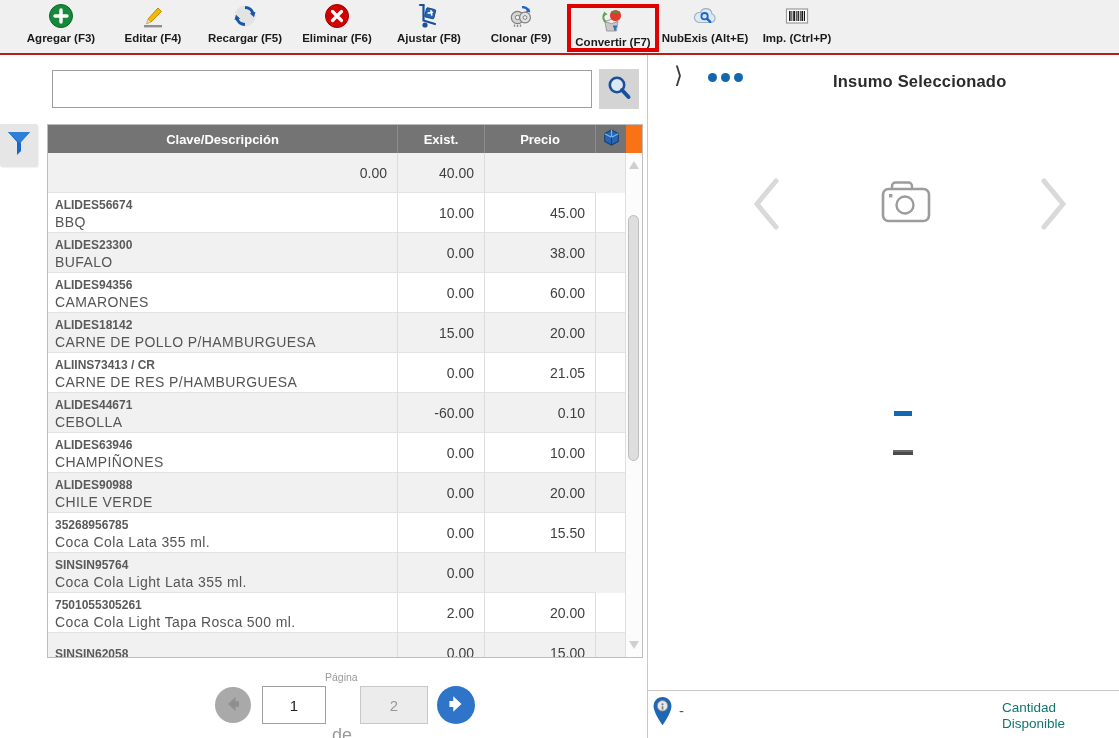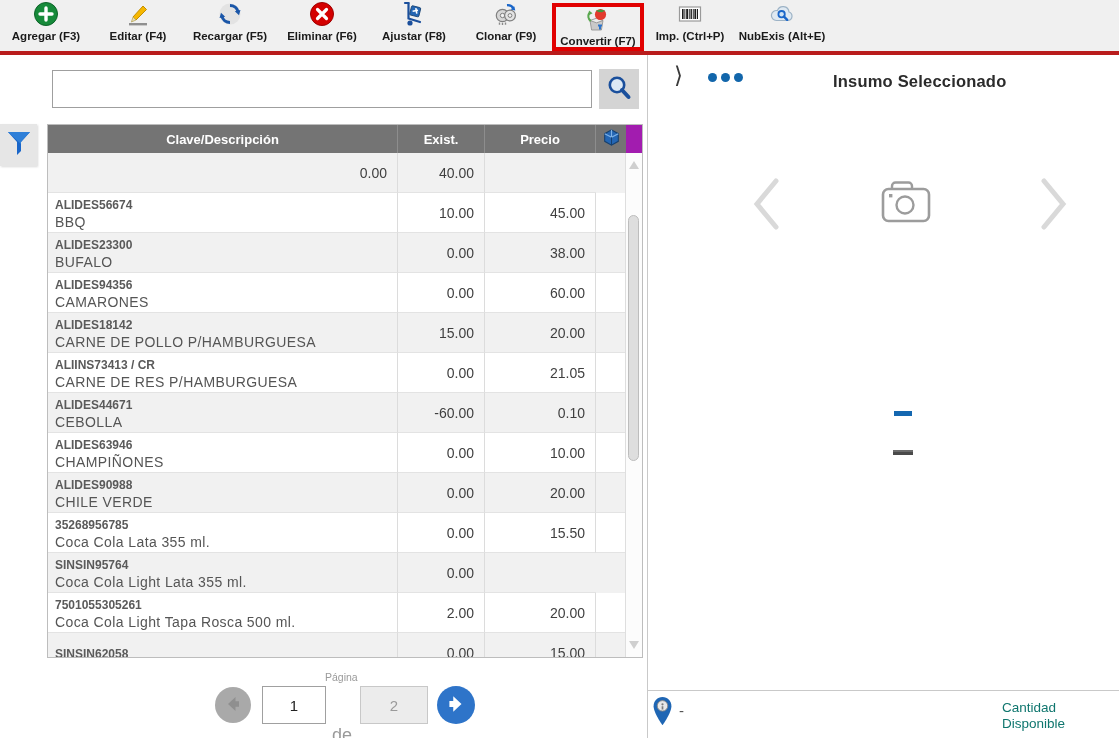--- a/index.html
+++ b/index.html
@@ -1,32 +1,32 @@
 <!DOCTYPE html>
 <html><head>
 <meta charset="utf-8">
 <style>
   * { margin:0; padding:0; box-sizing:border-box; }
   html,body { width:1119px; height:738px; background:#fff; font-family:"Liberation Sans", sans-serif; overflow:hidden; }
   .stage { position:relative; width:1119px; height:738px; }
 
   
-  .toolbar { position:absolute; left:0; top:0; width:1119px; height:55px; background:#f0f0f0; border-bottom:4px solid #b91c1c; display:flex; align-items:flex-end; }
+  .toolbar { position:absolute; left:0; top:0; width:1119px; height:55px; background:#f0f0f0; border-bottom:2px solid #b91c1c; display:flex; align-items:center;padding-left:15px; }
   .tb-item { width:92px; height:51px; margin-top:2px; display:flex; flex-direction:column; align-items:center; justify-content:flex-start; cursor:pointer; }
   .tb-icon { width:28px; height:28px; display:flex; align-items:center; justify-content:center; }
   .tb-icon svg { width:26px; height:26px; }
   .tb-label { font-size:11.5px; font-weight:bold; color:#1a1a1a; white-space:nowrap; margin-top:2px; }
   .tb-item.highlight { border:4px solid #e10000; height:48px; margin-top:2px; }
 
   
   .search-input { position:absolute; left:52px; top:70px; width:540px; height:38px; border:1px solid #9f9f9f; background:#fff; font-size:15px; padding:0 8px; outline:none; }
   .search-btn { position:absolute; left:599px; top:69px; width:40px; height:40px; background:#d4d4d4; border:none; display:flex; align-items:center; justify-content:center; cursor:pointer; }
   .filter-btn { position:absolute; left:0; top:124px; width:37px; height:42px; background:#e6e6e6; box-shadow:1px 1px 2px rgba(0,0,0,.15); display:flex; align-items:center; justify-content:center; cursor:pointer; }
 
-  .tbl { position:absolute; left:47px; top:124px; width:596px; height:534px; border:1px solid #bdbdbd; background:#a21caf; overflow:hidden; }
+  .tbl { position:absolute; left:47px; top:124px; width:596px; height:534px; border:1px solid #bdbdbd; background:#f97316; overflow:hidden; }
   .tbl-head { display:grid; grid-template-columns:350px 87px 111px 1fr; width:578px; height:28px; background:#747474; }
   .tbl-head .hc { display:flex; align-items:center; justify-content:center; color:#fff; font-size:13px; font-weight:bold; border-right:1px solid #8d8d8d; }
   .tbl-head .hc:last-child { border-right:none; }
   .tbl-body { position:absolute; left:0; top:28px; width:578px; height:506px; overflow:hidden; }
   .row { display:grid; grid-template-columns:350px 87px 111px 1fr; height:40px; background:#fff; }
   .row:nth-child(odd) { background:#f1f1f1; }
   .row > div { border-right:1px solid #dcdcdc; border-bottom:1px solid #e3e3e3; }
   .row > div:last-child { border-right:none; }
   .cell-kd { padding:3px 0 0 7px; display:flex; flex-direction:column; justify-content:center; }
   .clave { font-size:12px; font-weight:bold; color:#5a5a5a; line-height:17px; }
@@ -145,44 +145,44 @@
             <circle cx="15.5" cy="7.5" r="5.6" fill="#e23b2e"></circle>
             <path d="M15.5 2.2c-1.2 1-3.2 1.3-4.4.8.6 1.6 2.8 2.6 4.4 2 1.6.6 3.8-.4 4.4-2-1.2.5-3.2.2-4.4-.8z" fill="#3f9b3f"></path>
             <path d="M13 18.5h4M15 18.5v4" stroke="#2e74c9" stroke-width="2"></path>
           </svg>
         </span>
         <span class="tb-label">Convertir (F7)</span>
       </div>
       <div class="tb-item">
         <span class="tb-icon">
           <svg viewBox="0 0 26 26">
+            <path d="M7.5 19.5a5 5 0 1 1 .9-9.9A6 6 0 0 1 20 11a4.4 4.4 0 0 1-.6 8.5z" fill="#dfe9f2" stroke="#9db3c6" stroke-width="1.2"></path>
+            <circle cx="12.6" cy="13.2" r="3.2" fill="#cfe3f5" stroke="#1a66c9" stroke-width="1.8"></circle>
+            <line x1="15" y1="15.6" x2="18.2" y2="18.8" stroke="#1a66c9" stroke-width="2.4" stroke-linecap="round"></line>
+          </svg>
+        </span>
+        <span class="tb-label">NubExis (Alt+E)</span>
+      </div>
+      <div class="tb-item">
+        <span class="tb-icon">
+          <svg viewBox="0 0 26 26">
             <rect x="2.5" y="6" width="21" height="14" fill="#fff" stroke="#9a9a9a" stroke-width="1.2"></rect>
             <g fill="#1c1c1c">
               <rect x="5" y="8" width="1.6" height="10"></rect>
               <rect x="7.4" y="8" width=".9" height="10"></rect>
               <rect x="9.2" y="8" width="1.8" height="10"></rect>
               <rect x="11.8" y="8" width=".9" height="10"></rect>
               <rect x="13.5" y="8" width="1.4" height="10"></rect>
               <rect x="15.8" y="8" width=".9" height="10"></rect>
               <rect x="17.4" y="8" width="1.8" height="10"></rect>
               <rect x="20" y="8" width="1" height="10"></rect>
             </g>
           </svg>
         </span>
         <span class="tb-label">Imp. (Ctrl+P)</span>
-      </div>
-      <div class="tb-item">
-        <span class="tb-icon">
-          <svg viewBox="0 0 26 26">
-            <path d="M7.5 19.5a5 5 0 1 1 .9-9.9A6 6 0 0 1 20 11a4.4 4.4 0 0 1-.6 8.5z" fill="#dfe9f2" stroke="#9db3c6" stroke-width="1.2"></path>
-            <circle cx="12.6" cy="13.2" r="3.2" fill="#cfe3f5" stroke="#1a66c9" stroke-width="1.8"></circle>
-            <line x1="15" y1="15.6" x2="18.2" y2="18.8" stroke="#1a66c9" stroke-width="2.4" stroke-linecap="round"></line>
-          </svg>
-        </span>
-        <span class="tb-label">NubExis (Alt+E)</span>
       </div>
     </div>
 
   <input class="search-input" type="text" value="" placeholder="" style="">
   <button class="search-btn">
     <span>
       <svg width="28" height="28" viewBox="0 0 28 28">
           <circle cx="12" cy="11" r="7.2" fill="#dce9f5" stroke="#1a4f9c" stroke-width="2.6"></circle>
           <line x1="17" y1="16" x2="23.5" y2="23" stroke="#1a4f9c" stroke-width="4" stroke-linecap="round"></line>
         </svg>

